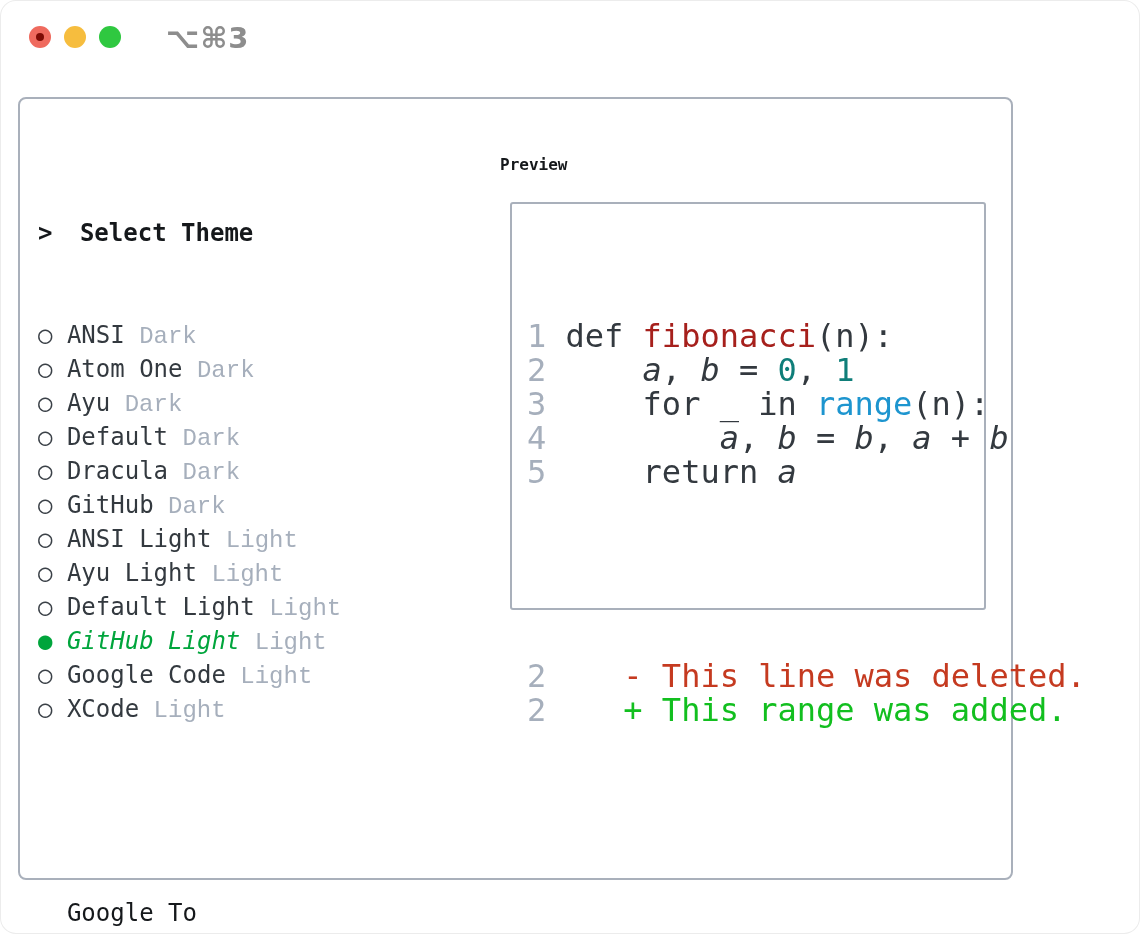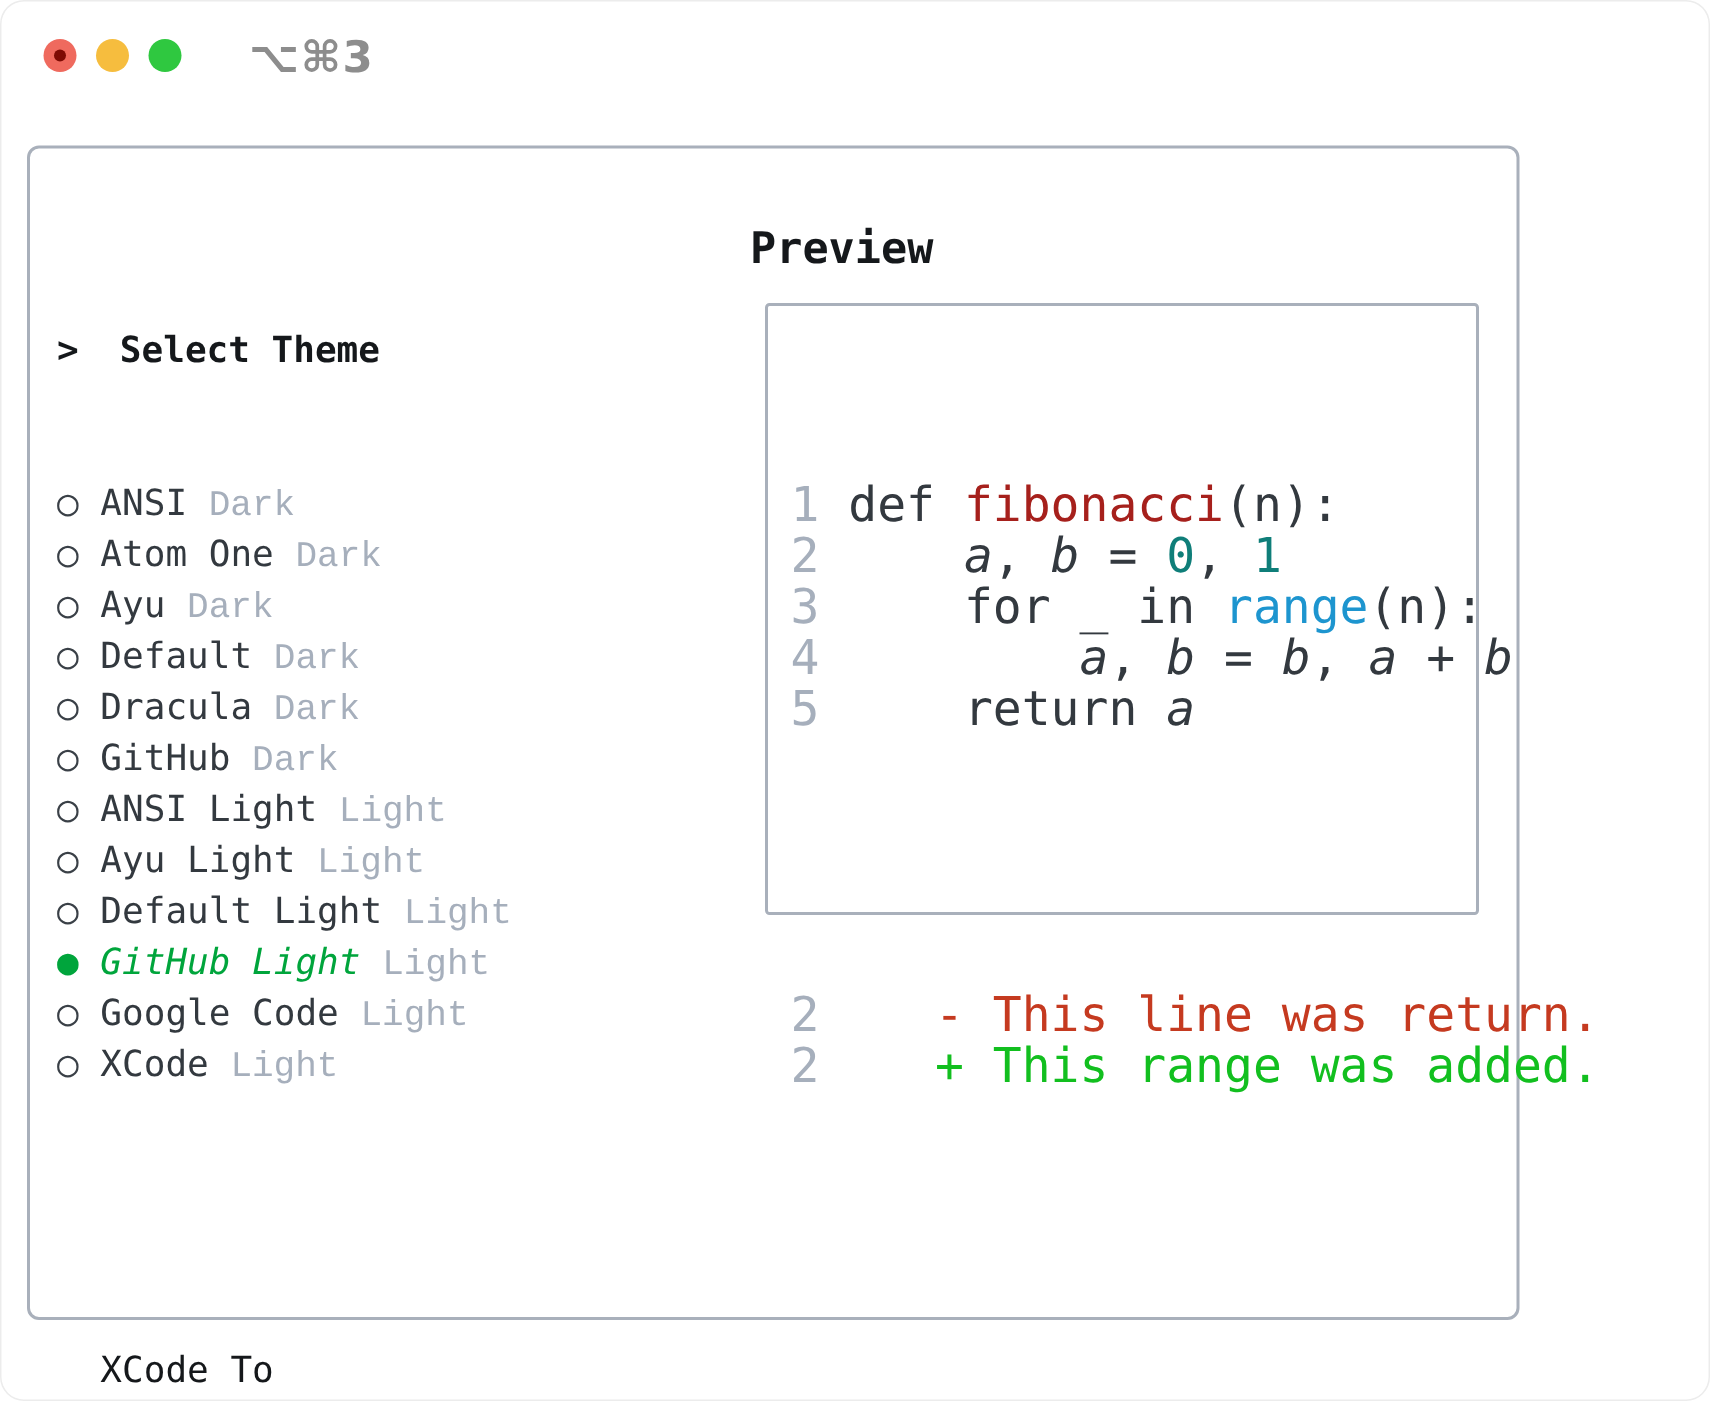--- a/index.html
+++ b/index.html
@@ -44,21 +44,21 @@
   .hdr     { font-weight: bold; color: var(--heading-black); margin-left: 13px; }
   .apply-hdr { color: var(--heading-black); }
   .radio   { color: #3a4047; }
   .radio.sel { color: var(--selection-green); }
   .name.sel  { color: var(--selection-green); font-style: italic; }
   .variant { color: var(--muted-gray); font-family: Liberation Mono, monospace; }
 
   
   .preview-title {
     position: absolute; left: 500px; top: 148px;
-    font-size: 29px; line-height: 34px; font-weight: bold; color: var(--heading-black);
+    font-size: 16px; line-height: 34px; font-weight: bold; color: var(--heading-black);
   }
   .preview-box {
     position: absolute; left: 510px; top: 202px; width: 472px; height: 404px;
     border: 2px solid var(--border-gray); border-radius: 3px; background: #fff;
   }
   .code {
     position: absolute; left: 527px; top: 251px;
     font-size: 32px; line-height: 34px; white-space: pre; color: var(--text-dark);
   }
   .cl { height: 34px; }
@@ -83,29 +83,29 @@
     <span class="light green"></span>
     <span class="shortcut">⌥⌘3</span>
   </div>
 
   <div class="main-box"></div>
 
   <div class="left-col">
     <div class="row"><span class="hdr-pfx">&gt;</span><span> </span><span class="hdr">Select Theme</span></div>
     <div><div class="row"><span class="radio">○</span><span> </span><span class="name">ANSI</span><span> </span><span class="variant">Dark</span></div><div class="row"><span class="radio">○</span><span> </span><span class="name">Atom One</span><span> </span><span class="variant">Dark</span></div><div class="row"><span class="radio">○</span><span> </span><span class="name">Ayu</span><span> </span><span class="variant">Dark</span></div><div class="row"><span class="radio">○</span><span> </span><span class="name">Default</span><span> </span><span class="variant">Dark</span></div><div class="row"><span class="radio">○</span><span> </span><span class="name">Dracula</span><span> </span><span class="variant">Dark</span></div><div class="row"><span class="radio">○</span><span> </span><span class="name">GitHub</span><span> </span><span class="variant">Dark</span></div><div class="row"><span class="radio">○</span><span> </span><span class="name">ANSI Light</span><span> </span><span class="variant">Light</span></div><div class="row"><span class="radio">○</span><span> </span><span class="name">Ayu Light</span><span> </span><span class="variant">Light</span></div><div class="row"><span class="radio">○</span><span> </span><span class="name">Default Light</span><span> </span><span class="variant">Light</span></div><div class="row"><span class="radio sel">●</span><span> </span><span class="name sel">GitHub Light</span><span> </span><span class="variant">Light</span></div><div class="row"><span class="radio">○</span><span> </span><span class="name">Google Code</span><span> </span><span class="variant">Light</span></div><div class="row"><span class="radio">○</span><span> </span><span class="name">XCode</span><span> </span><span class="variant">Light</span></div></div>
     <div class="row"> </div>
-    <div class="row"><span>  </span><span class="apply-hdr">XCode To</span></div>
+    <div class="row"><span>  </span><span class="apply-hdr">Google To</span></div>
     
     
     
     
   </div>
 
   <div class="preview-title">Preview</div>
   <div class="preview-box"></div>
 
   <div class="code">
     <div><div class="cl"><span class="gutter">1 </span><span class="c-plain">def </span><span class="c-func">fibonacci</span><span class="c-plain">(n):</span></div><div class="cl"><span class="gutter">2 </span><span class="c-plain">    </span><span class="c-var">a</span><span class="c-plain">, </span><span class="c-var">b</span><span class="c-plain"> = </span><span class="c-num">0</span><span class="c-plain">, </span><span class="c-num">1</span></div><div class="cl"><span class="gutter">3 </span><span class="c-plain">    for _ in </span><span class="c-builtin">range</span><span class="c-plain">(n):</span></div><div class="cl"><span class="gutter">4 </span><span class="c-plain">        </span><span class="c-var">a</span><span class="c-plain">, </span><span class="c-var">b</span><span class="c-plain"> = </span><span class="c-var">b</span><span class="c-plain">, </span><span class="c-var">a</span><span class="c-plain"> + </span><span class="c-var">b</span></div><div class="cl"><span class="gutter">5 </span><span class="c-plain">    return </span><span class="c-var">a</span></div></div>
     <div class="cl"> </div>
-    <div><div class="cl"><span class="gutter">2 </span><span class="d-deleted">   - This line was return.</span></div><div class="cl"><span class="gutter">2 </span><span class="d-added">   + This range was added.</span></div></div>
+    <div><div class="cl"><span class="gutter">2 </span><span class="d-deleted">   - This line was deleted.</span></div><div class="cl"><span class="gutter">2 </span><span class="d-added">   + This range was added.</span></div></div>
   </div>
 
 </div>
 
 </body></html>

